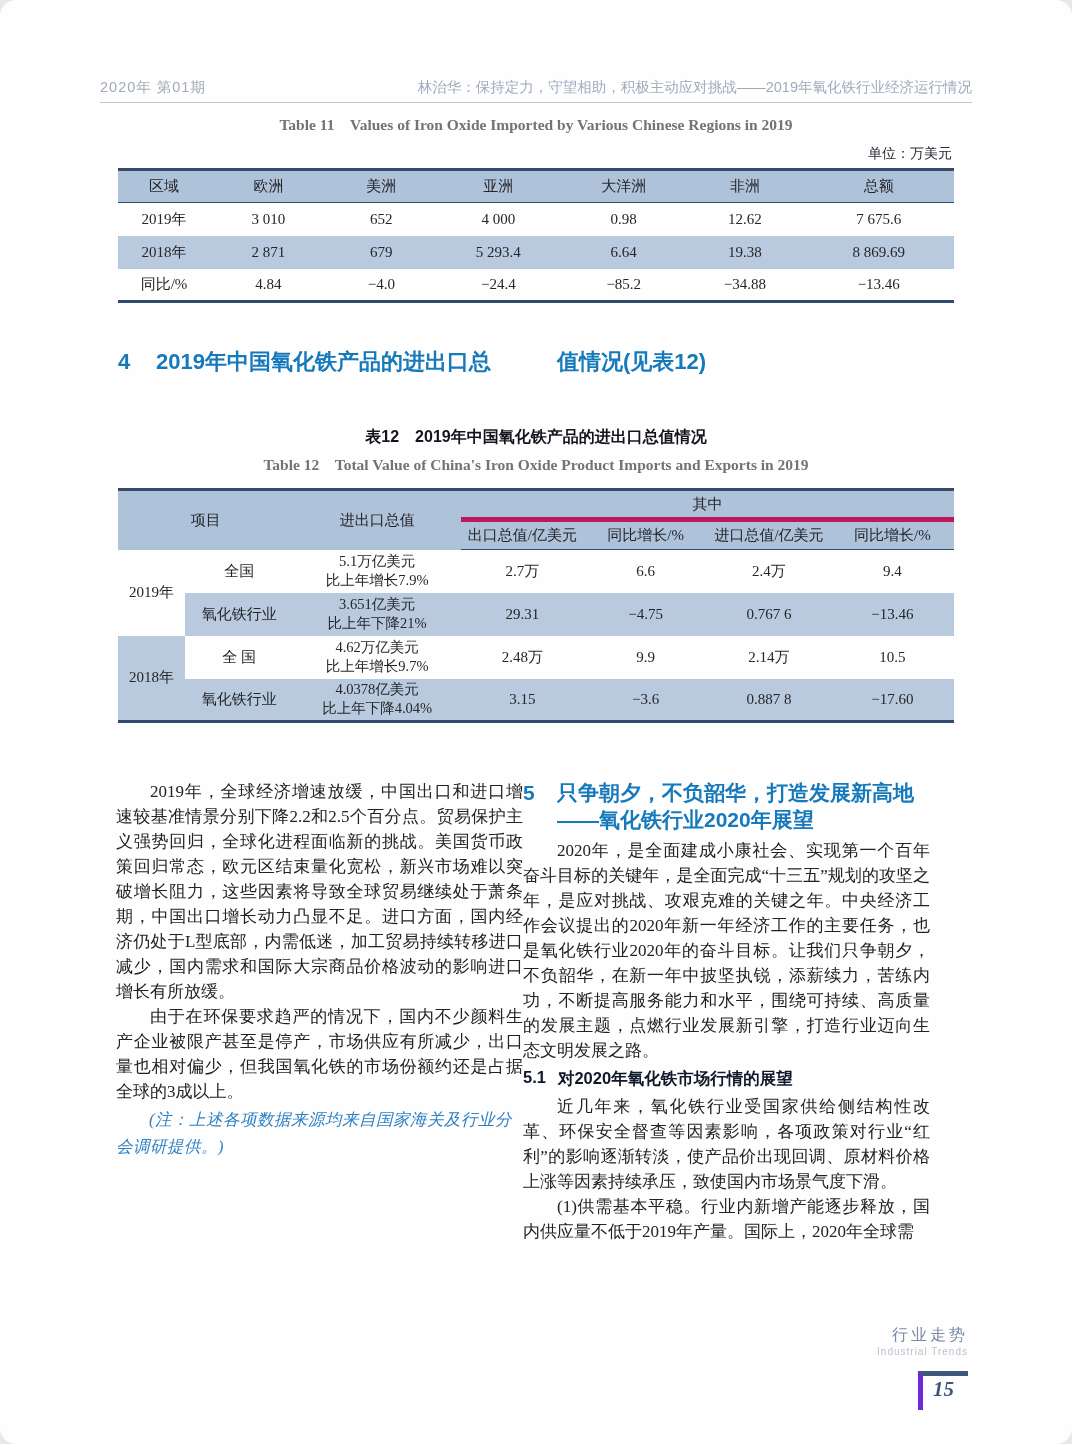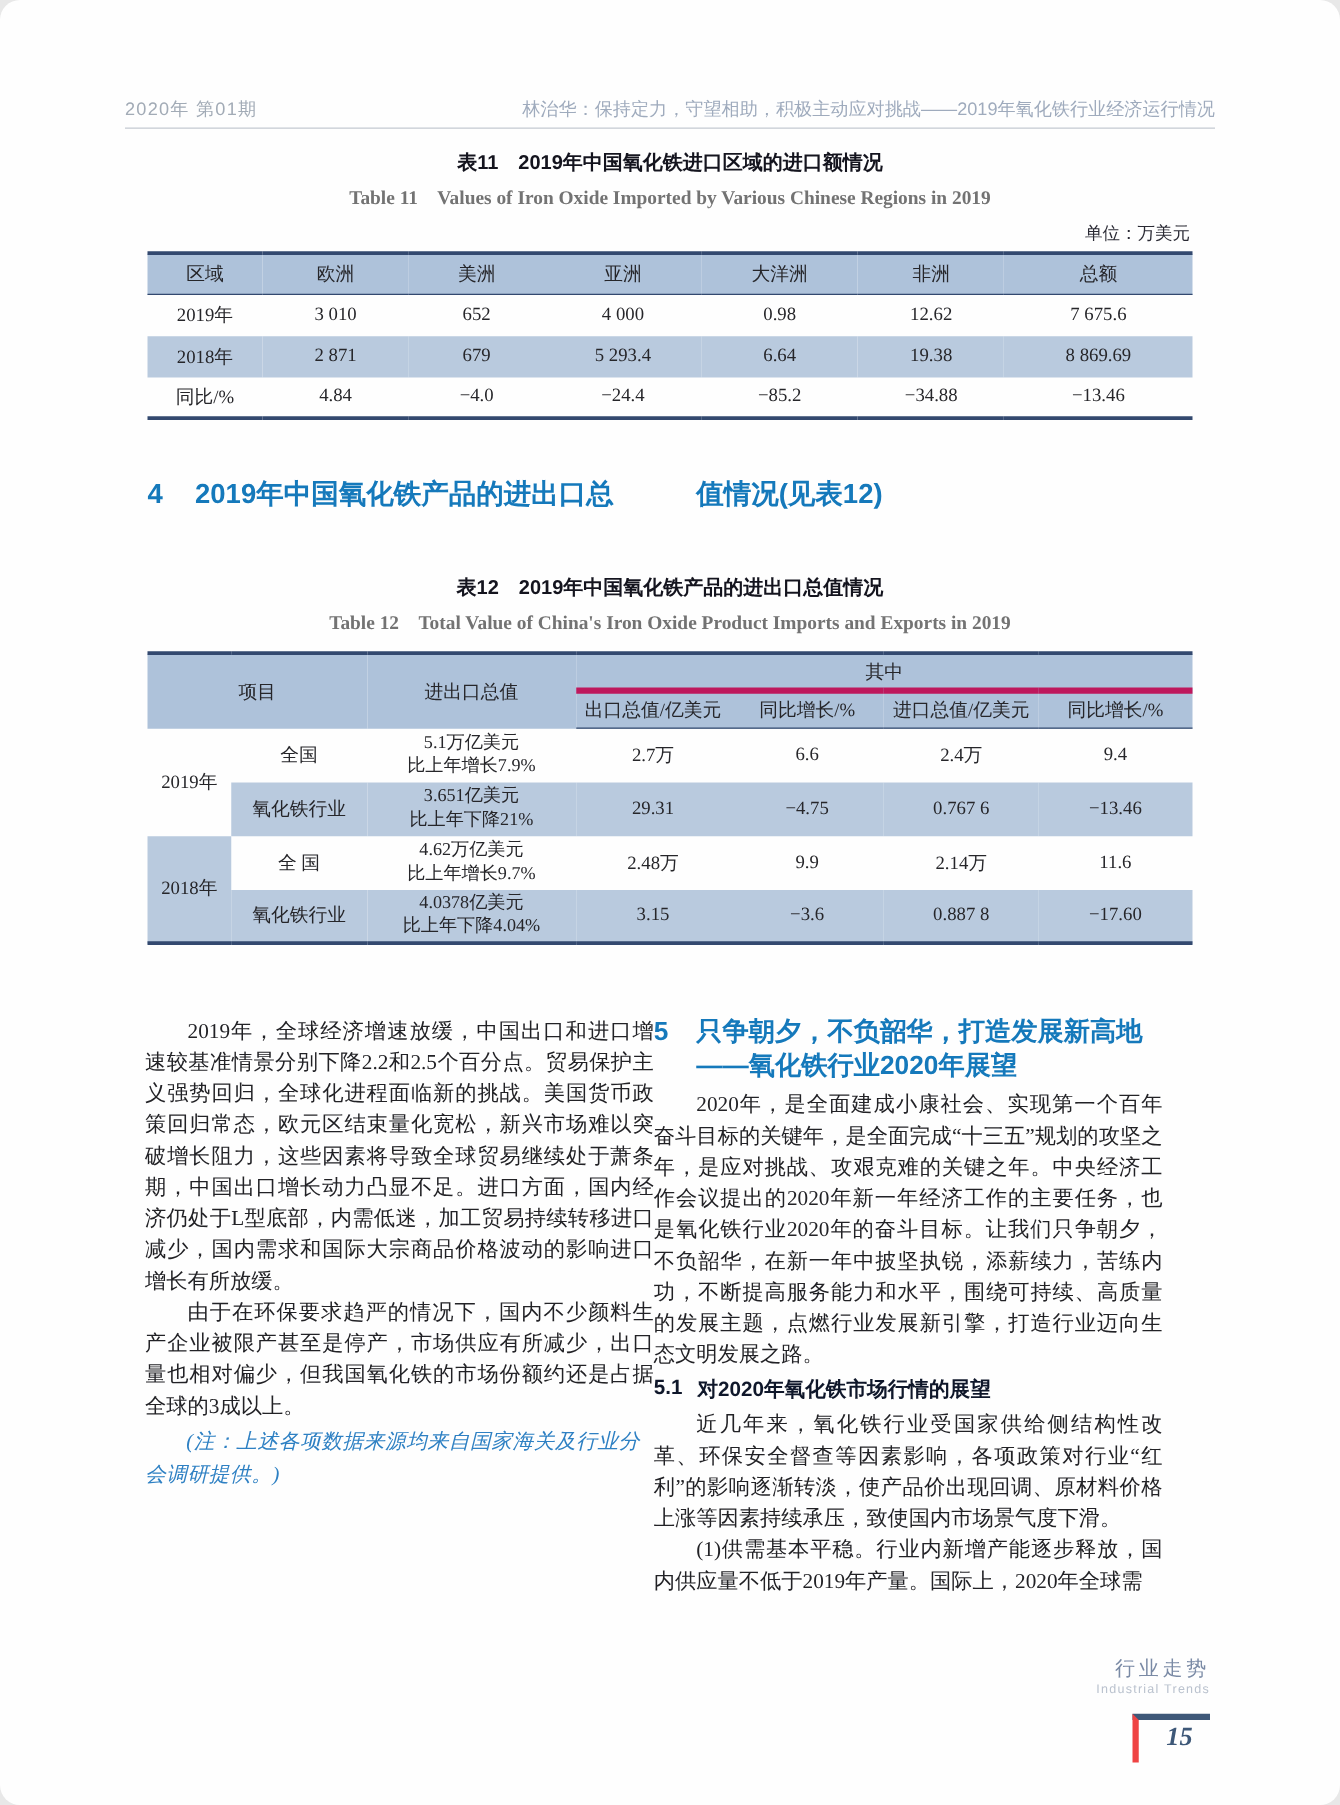--- a/index.html
+++ b/index.html
@@ -63,39 +63,38 @@
   .h51 { display:flex; gap:12px; font-family:"Liberation Sans", sans-serif;
          font-weight:bold; font-size:16.5px; color:#0f172a; margin:5px 0 4px 0; }
   
   .footer { position:absolute; right:104px; bottom:34px; display:flex;
             align-items:flex-end; gap:10px;flex-direction:column; }
   .flabels { text-align:right; padding-bottom:4px; }
   .f-zh { font-size:16px; color:#7a8aa5; letter-spacing:3px;
           font-family:"Liberation Sans", sans-serif; }
   .f-en { font-size:10px; color:#bac2ce; letter-spacing:1px;
           font-family:"Liberation Sans", sans-serif; }
-  .pagenum-box { border-top:5px solid #3e5878; border-left:5px solid #ef4444;
-                 padding:1px 14px 8px 22px; }
+  .pagenum-box { border-top:5px solid #3e5878; border-left:5px solid #6d28d9;
+                 padding:1px 14px 8px 10px; }
   .pagenum { font-family:"Liberation Serif", serif; font-style:italic;
              font-weight:bold; font-size:21px; color:#3e5878; }
 </style>
 </head>
 <body>
 
 <div class="page">
 
   <div class="runhead">
     <span>2020年  第01期</span>
     <span class="rtitle">林治华：保持定力，守望相助，积极主动应对挑战——2019年氧化铁行业经济运行情况</span>
   </div>
 
   <div class="main">
 
     <div class="tbl-caption">
-      <div class="cap-zh">表11　2019年中国氧化铁进口区域的进口额情况</div>
       <div class="cap-en">Table 11　Values of Iron Oxide Imported by Various Chinese Regions in 2019</div>
     </div>
     <div class="unit">单位：万美元</div>
 
     <table class="t11">
       <colgroup>
         <col class="c0">
           <col class="c1">
           <col class="c2">
           <col class="c3">
@@ -206,21 +205,21 @@
         <tr>
           <td rowspan="2" class="blue">2018年</td>
           <td>全 国</td>
           <td class="two">
             <span>4.62万亿美元</span>
             <span>比上年增长9.7%</span>
           </td>
           <td>2.48万</td>
           <td>9.9</td>
           <td>2.14万</td>
-          <td>11.6</td>
+          <td>10.5</td>
         </tr>
         <tr>
           <td class="blue">氧化铁行业</td>
           <td class="two blue">
             <span>4.0378亿美元</span>
             <span>比上年下降4.04%</span>
           </td>
           <td class="blue">3.15</td>
           <td class="blue">−3.6</td>
           <td class="blue">0.887 8</td>

